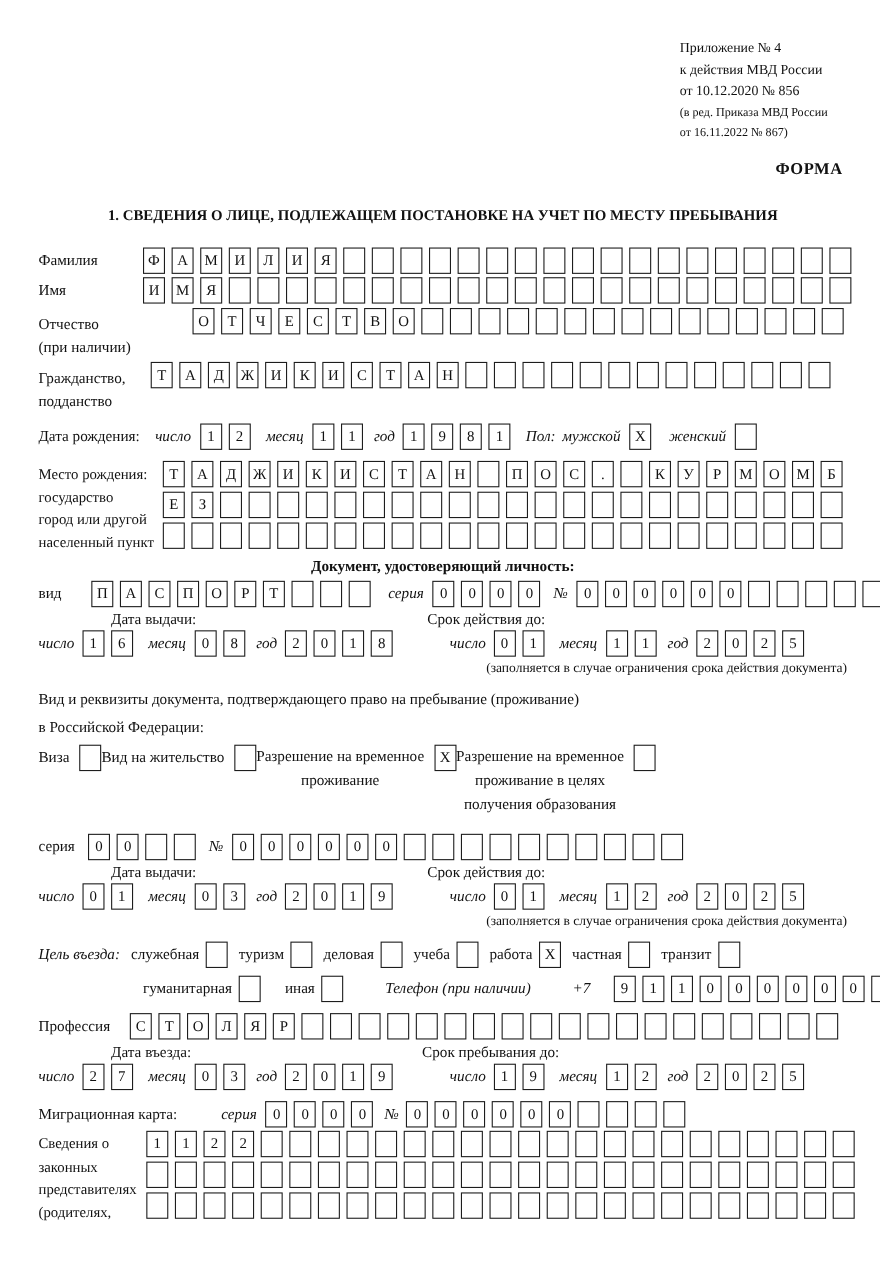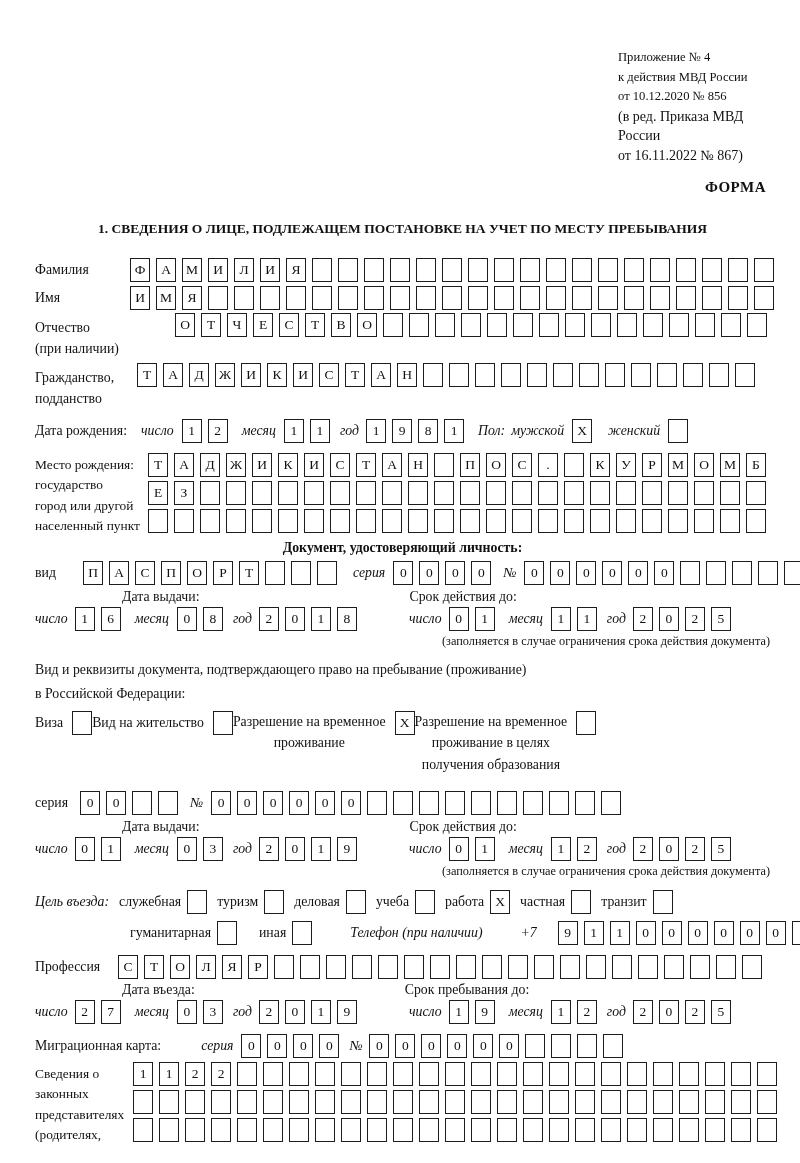--- a/index.html
+++ b/index.html
@@ -1,24 +1,24 @@
 <!DOCTYPE html>
 <html><head>
 <meta charset="utf-8">
 <style>
   * { box-sizing: border-box; }
   html,body { margin:0; padding:0; background:#ffffff; }
   .page {
     width:800px; height:1163px; overflow:hidden; position:relative;
-    padding:48px 30px 0 35px;
+    padding:34px 30px 0 35px;
     font-family:"Liberation Serif","DejaVu Serif",serif;
     color:#111; font-size:13.8px;
   }
   .hdr { margin-left:583px; font-size:12.6px; line-height:19.5px; }
-  .hdr .h45 { font-size:14px; }
+  .hdr .h45 { font-size:11px; }
   .forma { text-align:right; font-weight:bold; font-size:15px; margin-top:14px; padding-right:4px; letter-spacing:0.5px; }
   .title { text-align:center; font-weight:bold; font-size:15px; line-height:23px; margin-top:17px; }
   .tline { display:inline-block; width:60px; height:14px; border-bottom:2.2px solid #3a3a3a; margin-left:8px; }
   .sec { text-align:center; font-weight:bold; font-size:13.5px; margin-top:25px; margin-bottom:21px; }
 
   .cells { display:inline-flex; gap:6px; flex:none; }
   .cell {
     flex:none; width:20px; height:24px; border:1.7px solid #1d1d1d;
     display:flex; align-items:center; justify-content:center;
     font-size:13.5px; background:#fff;
@@ -31,21 +31,21 @@
   .w48{width:48px} .w83{width:83px} .w98{width:98px}
   .rowstack { display:flex; flex-direction:column; gap:4px; }
 
   .dl { padding-top:4px; flex:none;font-style:italic; }
   .ml6{margin-left:6px} .ml8{margin-left:8px} .ml10{margin-left:10px} .ml12{margin-left:12px}
   .ml14{margin-left:14px} .ml16{margin-left:16px} .ml24{margin-left:24px}
   .ml40{margin-left:40px} .mr7{margin-right:7px} .mr8{margin-right:8px}
 
   .subhead { text-align:center; font-weight:bold; margin:3px 0 5px; }
   .dheads { display:flex; margin-top:3px; }
-  .dh1 { margin-left:87px; } .dh2 { margin-left:210px; }
+  .dh1 { margin-left:66px; } .dh2 { margin-left:210px; }
   .drow { display:flex; align-items:flex-start; margin-top:2px; }
   .dgrp { display:flex; align-items:flex-start; }
   .g2 { margin-left:52px; }
   .note { font-size:12.3px; text-align:right; margin-top:3px; }
   .intro { line-height:24.5px; margin-top:9px; }
 
   .optrow { display:flex; align-items:flex-start; margin-top:4px; }
   .opt { display:flex; align-items:flex-start; column-gap:9px; }
   .olab { padding-top:4px; }
   .olines { display:flex; flex-direction:column; text-align:center; line-height:21.5px;justify-content:space-between; }

